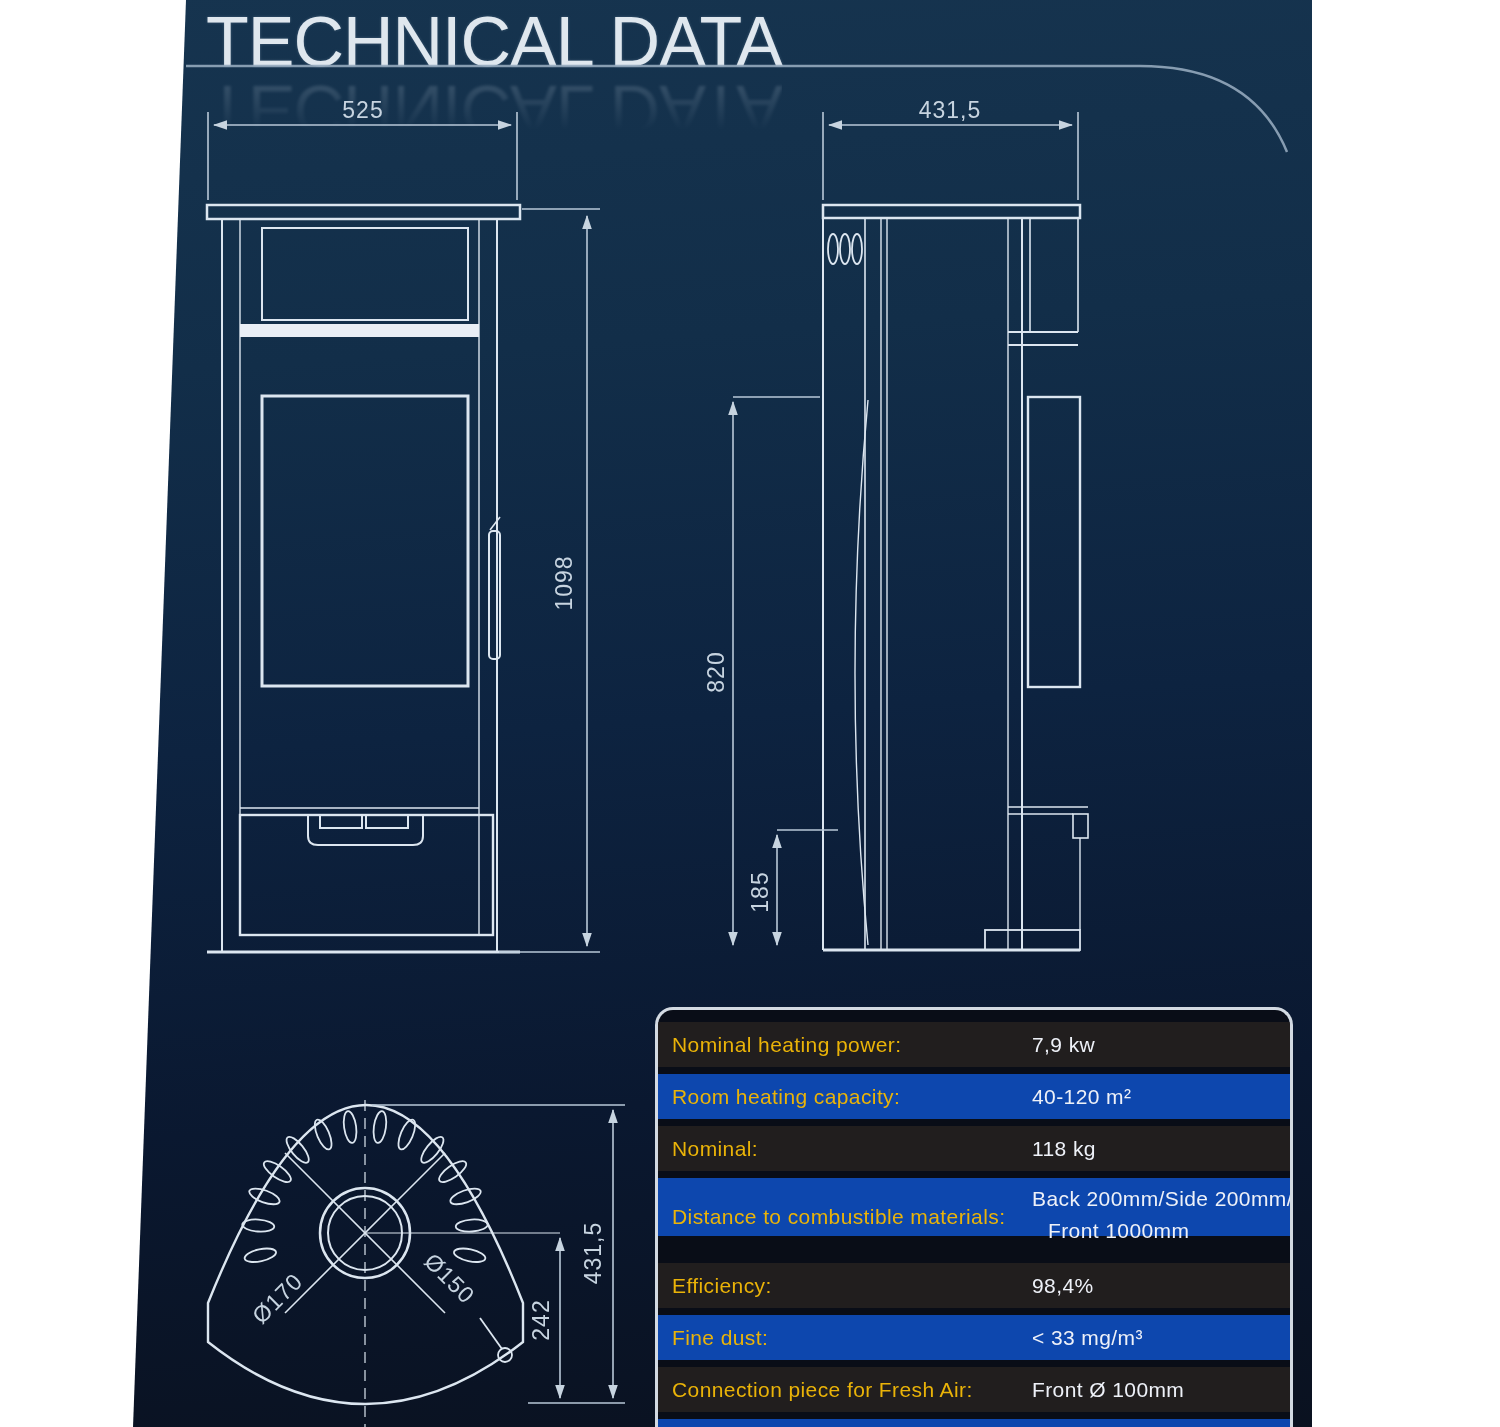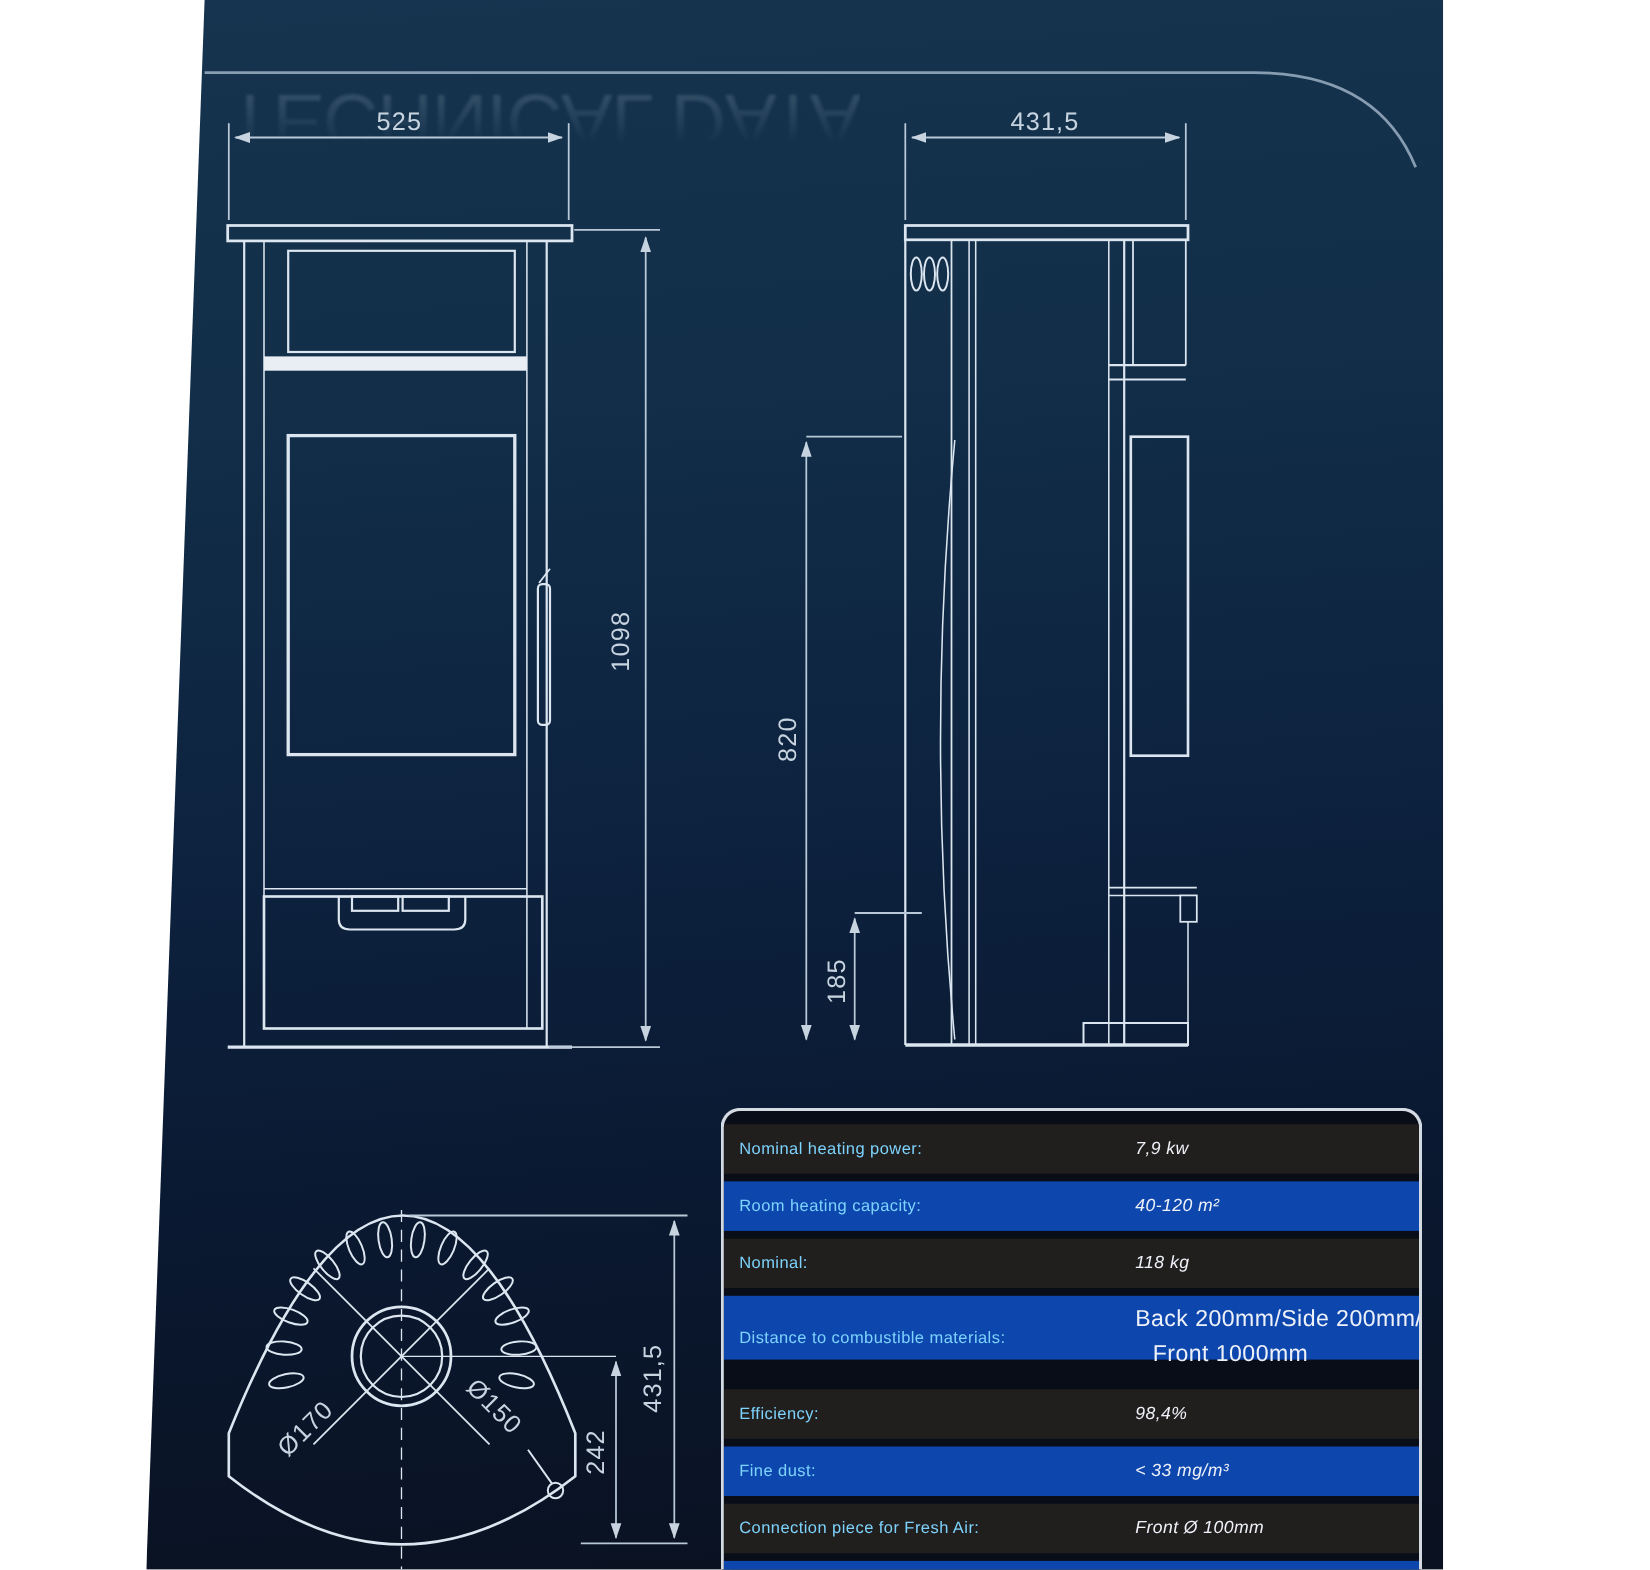--- a/index.html
+++ b/index.html
@@ -29,39 +29,40 @@
 
   .spec-panel{
     position:absolute;left:655px;top:1007px;width:638px;height:420px;
     border:3px solid #d3dae2;border-bottom:none;border-radius:18px 18px 0 0;
     background:#090d17;box-sizing:border-box;overflow:hidden;
   }
   .spec-row{position:absolute;left:0;width:632px;height:45px;}
   .spec-row.dark{background:#211e1e;}
   .spec-row.blue{background:#0d47ae;}
   .spec-label{
-    position:absolute;left:14px;top:0;line-height:45px;font-size:15px;
-    color:#7dd3fc;letter-spacing:.4px;white-space:nowrap;
+    position:absolute;left:14px;top:0;line-height:45px;font-size:21px;
+    color:#eab308;letter-spacing:.4px;white-space:nowrap;
   }
   .spec-value{
-    position:absolute;left:374px;top:0;line-height:45px;font-size:16px;
-    color:#eef1f8;letter-spacing:.4px;white-space:nowrap;font-style:italic;
+    position:absolute;left:374px;top:0;line-height:45px;font-size:21px;
+    color:#eef1f8;letter-spacing:.4px;white-space:nowrap;
   }
   .spec-row.two-line{height:58px;}
   .spec-row.two-line .spec-label{line-height:78px;}
   .vline{position:absolute;left:374px;font-size:21px;color:#eef1f8;letter-spacing:.4px;white-space:nowrap;}
   .vline.l1{top:9px;text-align:center;}
   .vline.l2{top:41px;margin-left:16px;}
 </style>
 </head>
 <body>
 
 <div class="canvas">
   <div class="content-bg"></div>
 
+  <div class="page-title">TECHNICAL DATA</div>
   <div class="title-reflect">TECHNICAL DATA</div>
 
   <svg class="lines" width="1500" height="1427" viewBox="0 0 1500 1427">
     <defs>
       <marker id="arr" viewBox="0 0 10 10" refX="9.2" refY="5" markerWidth="9" markerHeight="9" orient="auto-start-reverse">
         <path d="M0,1.6 L10,5 L0,8.4 z" fill="#c7d4e0"></path>
       </marker>
     </defs>
 
     <path d="M186,66 H1140 Q1252,66 1287,152" stroke="#93a9bc" stroke-width="2.5" fill="none" opacity=".9"></path>

